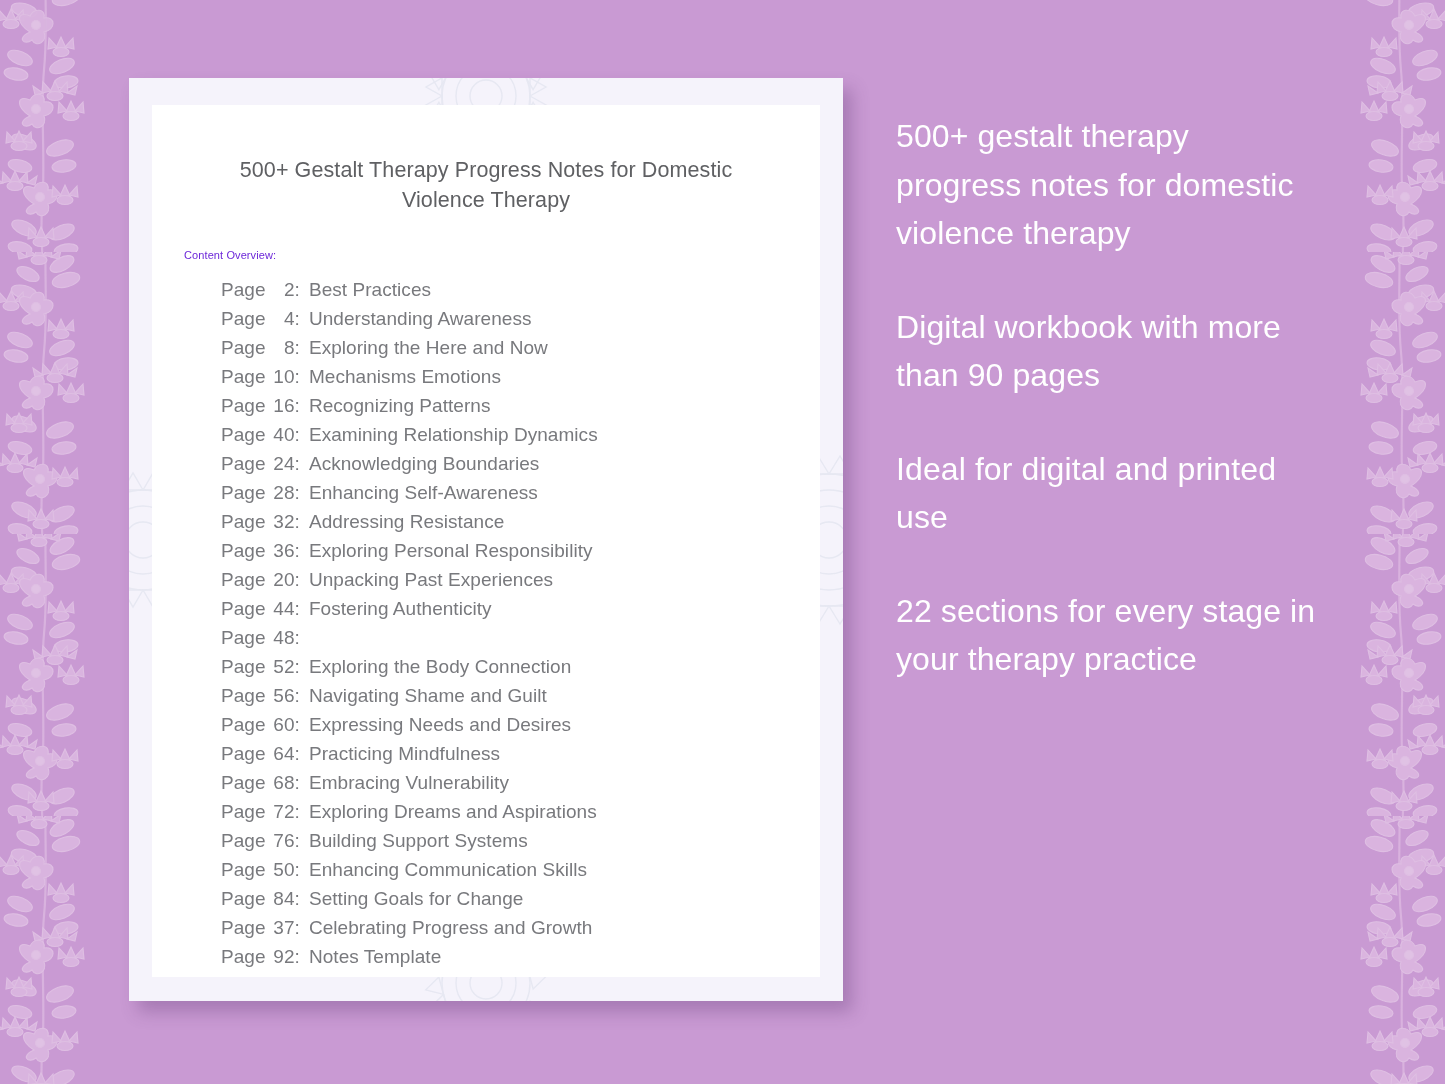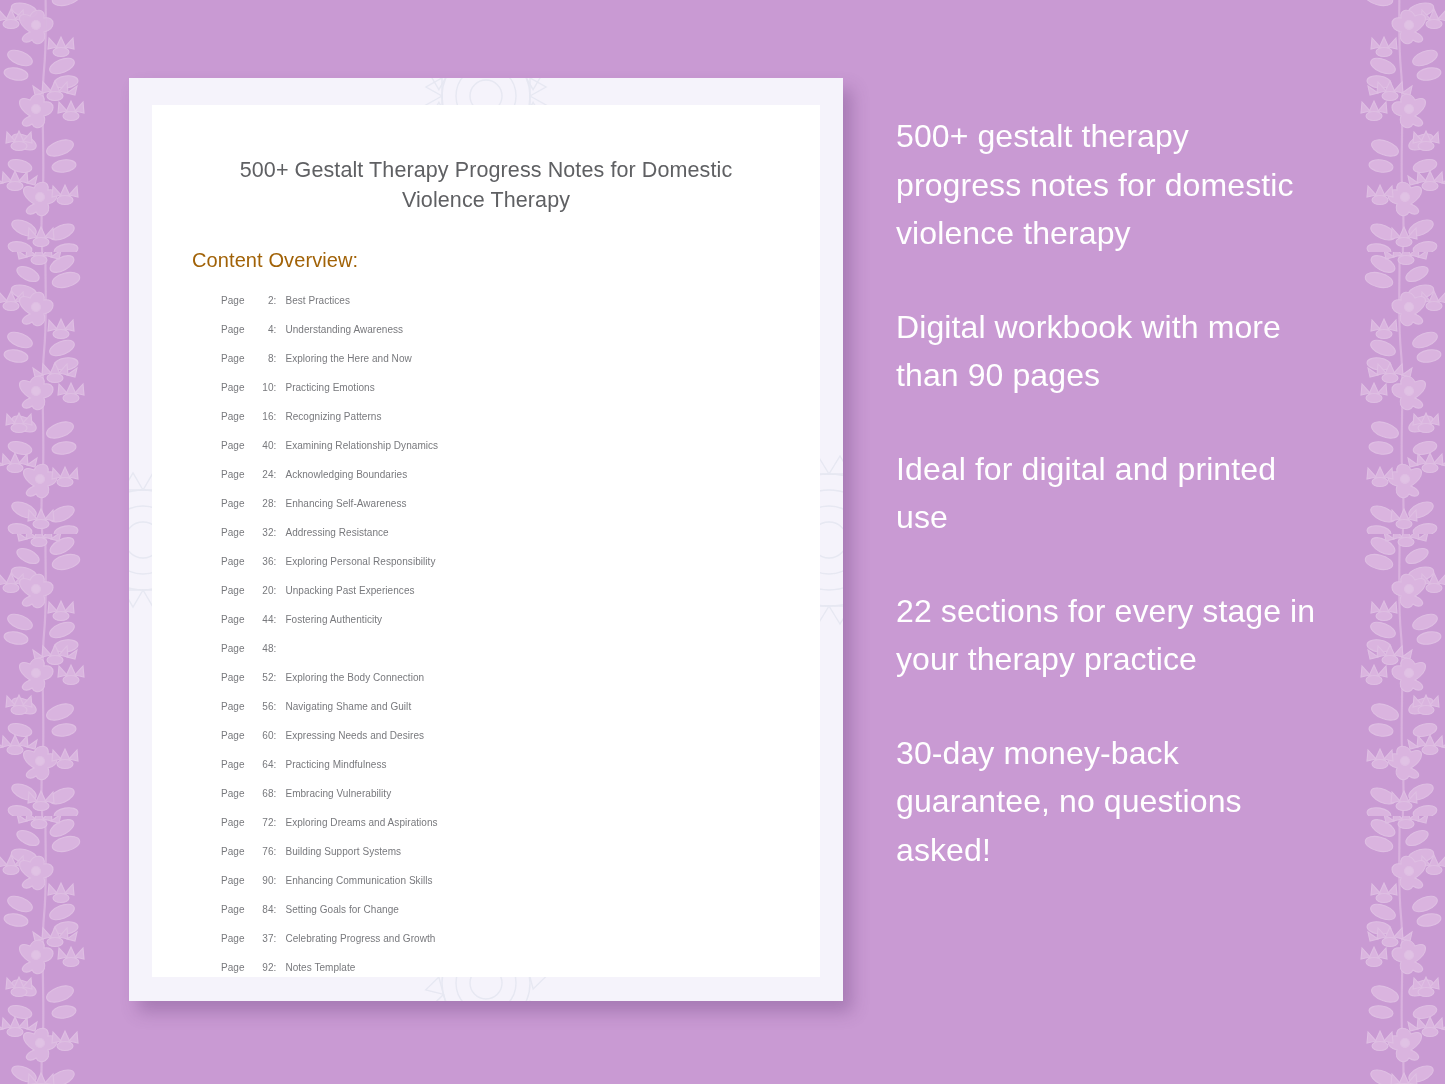--- a/index.html
+++ b/index.html
@@ -70,34 +70,34 @@
     margin: 50px 52px 0 52px;
     text-align: center;
     font-size: 21.5px;
     line-height: 30px;
     font-weight: 400;
     color: #5f6063;
     letter-spacing: .1px;
   }
 
   .overview-label {
-    margin: 34px 0 0 40px;
-    font-size: 20px;
-    color: #a16207;
+    margin: 34px 0 0 32px;
+    font-size: 11px;
+    color: #6d28d9;
     letter-spacing: .1px;
   }
 
   .toc {
     margin: 14px 0 0 69px;
     list-style: none;
   }
 
   .toc-item {
     display: flex;
-    font-size: 10px;
+    font-size: 19px;
     line-height: 29px;
     color: #78797d;
     letter-spacing: .05px;
     white-space: nowrap;
   }
 
   .toc-page-label { }
 
   .toc-page-num {
     display: inline-block;
@@ -547,21 +547,21 @@
         <li class="toc-item">
           <span class="toc-page-label">Page</span>
           <span class="toc-page-num">8</span>
           <span class="toc-colon">:</span>
           <span class="toc-section-title">Exploring the Here and Now</span>
         </li>
         <li class="toc-item">
           <span class="toc-page-label">Page</span>
           <span class="toc-page-num">10</span>
           <span class="toc-colon">:</span>
-          <span class="toc-section-title">Practicing Emotions</span>
+          <span class="toc-section-title">Mechanisms Emotions</span>
         </li>
         <li class="toc-item">
           <span class="toc-page-label">Page</span>
           <span class="toc-page-num">16</span>
           <span class="toc-colon">:</span>
           <span class="toc-section-title">Recognizing Patterns</span>
         </li>
         <li class="toc-item">
           <span class="toc-page-label">Page</span>
           <span class="toc-page-num">40</span>
@@ -646,21 +646,21 @@
           <span class="toc-section-title">Exploring Dreams and Aspirations</span>
         </li>
         <li class="toc-item">
           <span class="toc-page-label">Page</span>
           <span class="toc-page-num">76</span>
           <span class="toc-colon">:</span>
           <span class="toc-section-title">Building Support Systems</span>
         </li>
         <li class="toc-item">
           <span class="toc-page-label">Page</span>
-          <span class="toc-page-num">90</span>
+          <span class="toc-page-num">50</span>
           <span class="toc-colon">:</span>
           <span class="toc-section-title">Enhancing Communication Skills</span>
         </li>
         <li class="toc-item">
           <span class="toc-page-label">Page</span>
           <span class="toc-page-num">84</span>
           <span class="toc-colon">:</span>
           <span class="toc-section-title">Setting Goals for Change</span>
         </li>
         <li class="toc-item">
@@ -677,14 +677,13 @@
         </li>
       </ul>
   </div>
 </div>
 
 <div class="promo" id="promo-list">
     <p class="promo-item">500+ gestalt therapy progress notes for domestic violence therapy</p>
     <p class="promo-item">Digital workbook with more than 90 pages</p>
     <p class="promo-item">Ideal for digital and printed use</p>
     <p class="promo-item">22 sections for every stage in your therapy practice</p>
-    <p class="promo-item">30-day money-back guarantee, no questions asked!</p>
   </div>
 
 </body></html>

